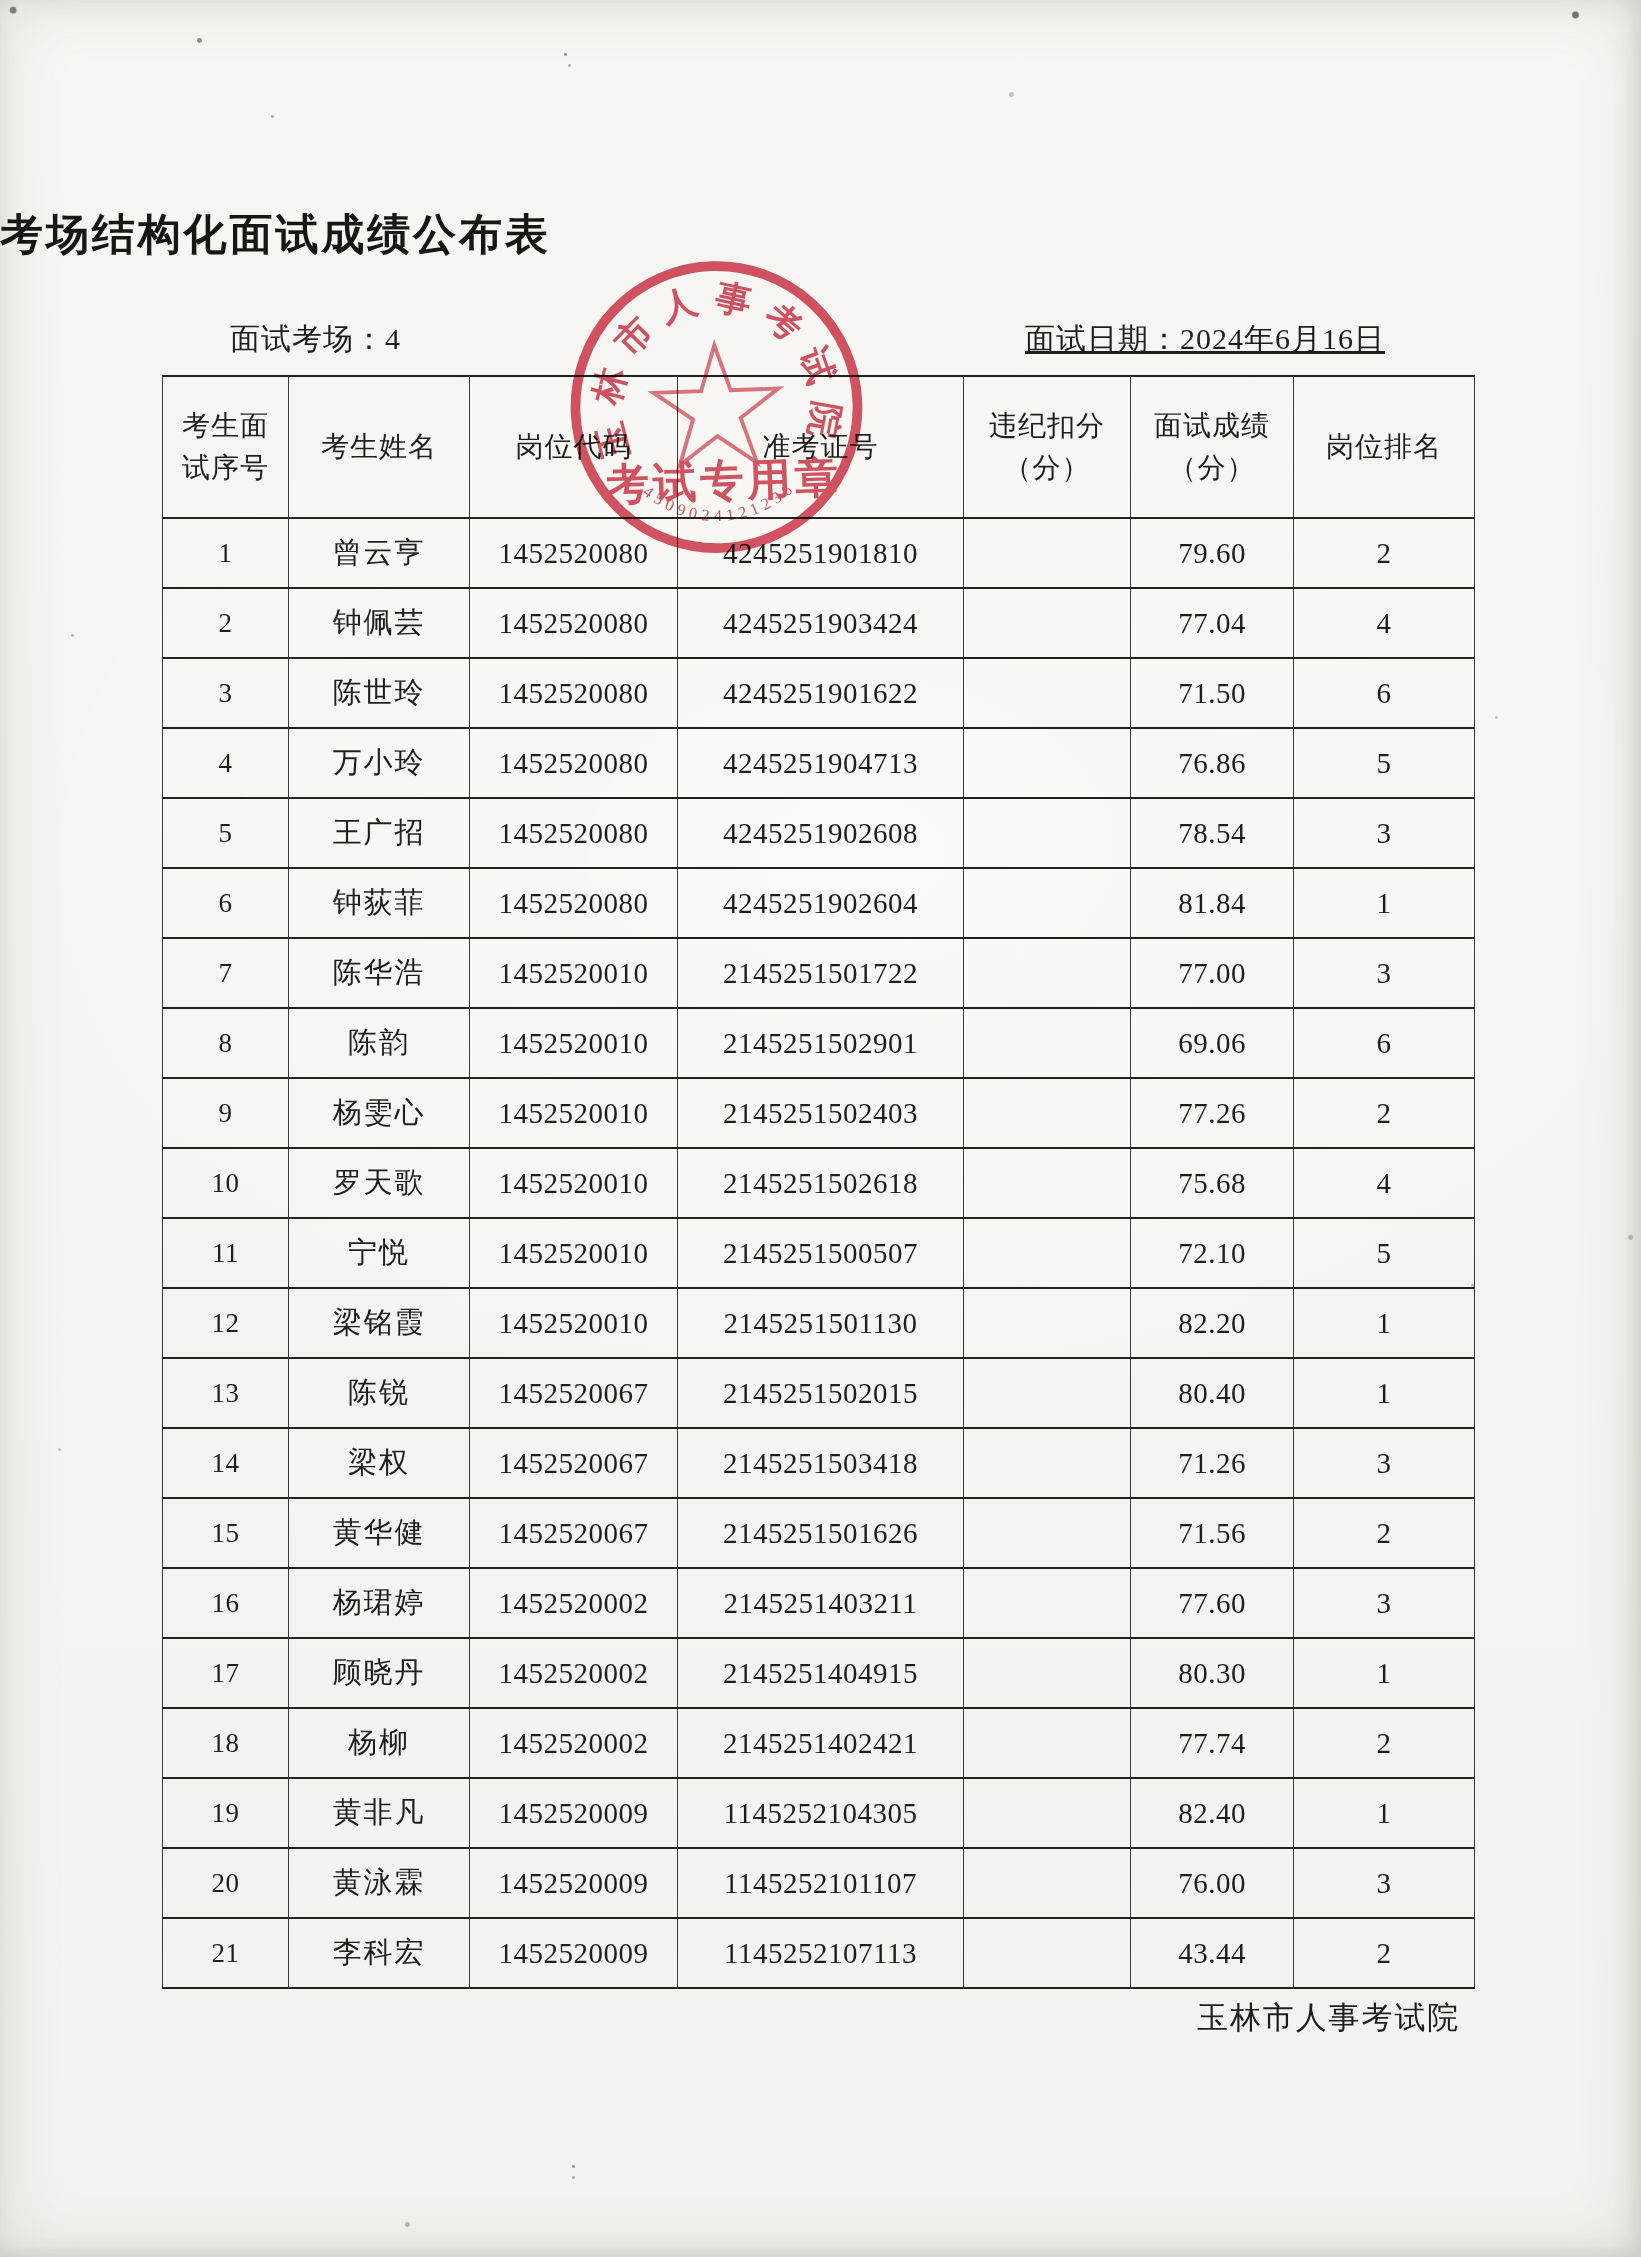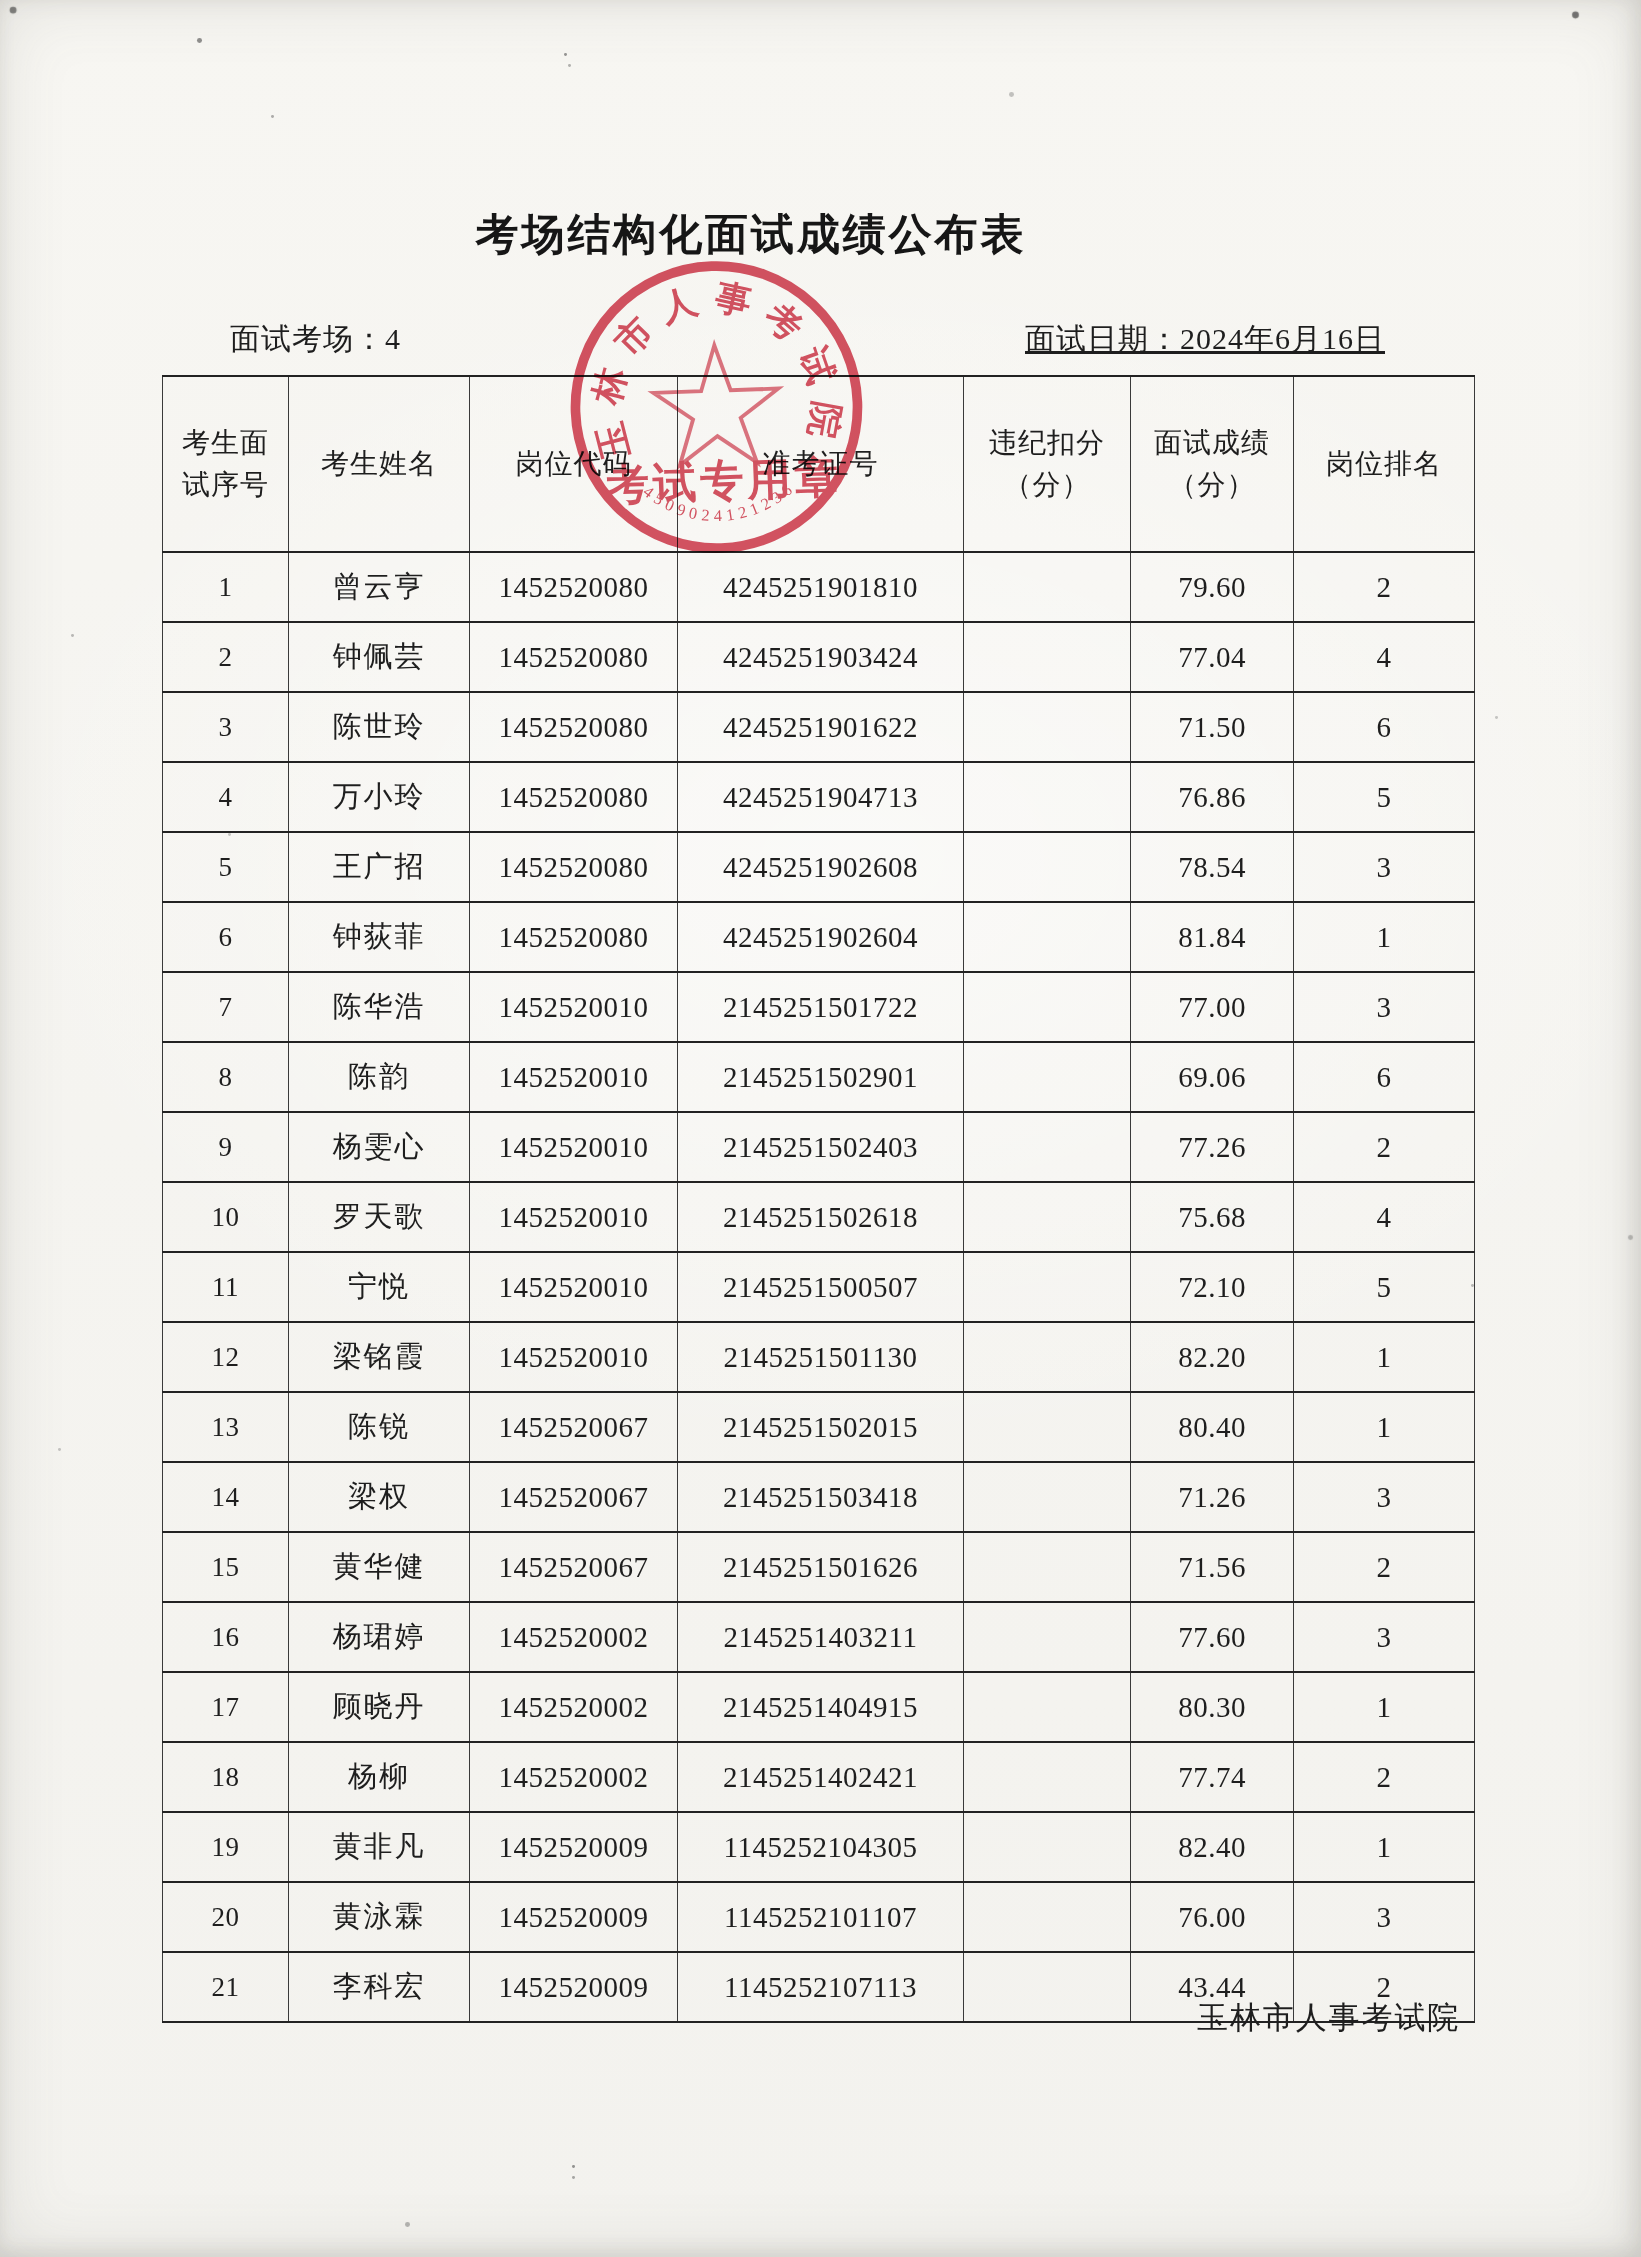--- a/index.html
+++ b/index.html
@@ -26,33 +26,33 @@
       228px 833px 0 0 rgba(80,80,80,.3),
       1495px 716px 0 0 rgba(80,80,80,.3),
       1471px 1284px 0 0 rgba(70,70,70,.35),
       58px 1448px 0 0 rgba(80,80,80,.3),
       1629px 1236px 1px 1px rgba(60,60,60,.3),
       572px 2165px 0 0 rgba(50,50,50,.5),
       572px 2176px 0 0 rgba(50,50,50,.4),
       406px 2223px 0 1px rgba(60,60,60,.35);}
   .title{
     position:absolute;top:206px;left:0;width:1502px;margin:0;
-    text-align:center;font-size:43px;font-weight:700;letter-spacing:2.9px;color:#161616;}
+    text-align:left;font-size:43px;font-weight:700;letter-spacing:2.9px;color:#161616;}
   .meta-room{position:absolute;left:230px;top:319px;font-size:30px;letter-spacing:1px;text-align:right;}
   .meta-date{position:absolute;left:1025px;top:319px;font-size:30px;letter-spacing:1px;text-decoration:underline;}
   table.score-table{
     position:absolute;left:162px;top:375px;width:1310px;
     border-collapse:collapse;table-layout:fixed;}
   .score-table th,.score-table td{
     border-top:2.9px solid #222;border-bottom:2.9px solid #222;
     border-left:1.9px solid #3a3a3a;border-right:1.9px solid #3a3a3a;
     text-align:center;vertical-align:middle;padding:0;}
   .score-table th{font-weight:400;font-size:28px;line-height:1.5;white-space:pre-line;letter-spacing:1px;}
   .score-table td{font-size:29px;letter-spacing:0.5px;}
-  .score-table thead tr{height:176px;}
+  .score-table thead tr{height:142px;}
   .score-table tbody tr{height:70px;}
   td.c-no{font-size:27px;}
   td.c-name{letter-spacing:1.9px;}
   .footer{position:absolute;left:1197px;top:1997px;font-size:31px;letter-spacing:1.9px;}
   svg.stamp{
     position:absolute;left:541px;top:232px;
     color:#d23c4e;opacity:.88;mix-blend-mode:multiply;
     transform:rotate(-2deg);transform-origin:50% 50%;pointer-events:none;}
   .stamp text{fill:currentColor;font-family:"Liberation Serif","DejaVu Serif",serif;}
 </style>

